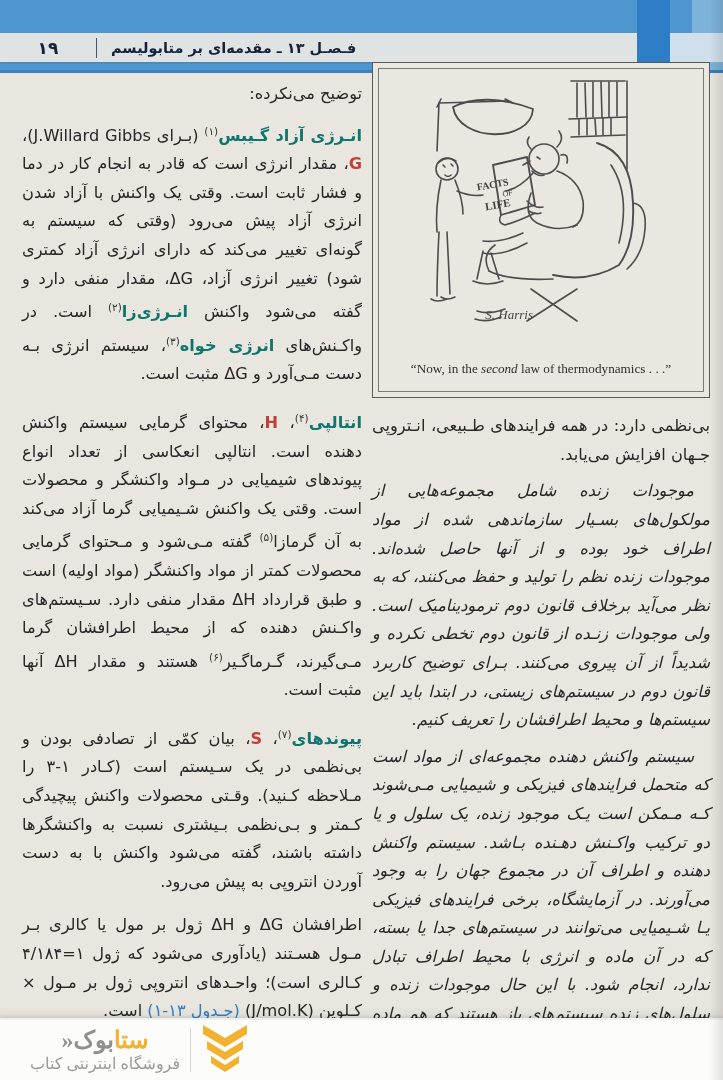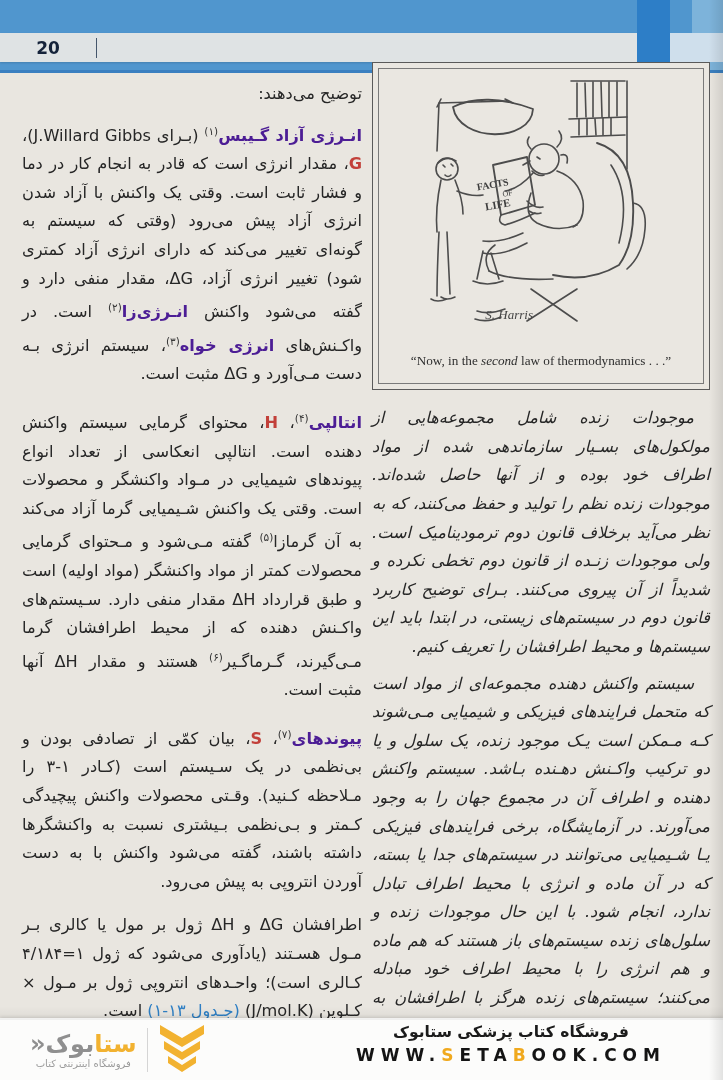--- a/index.html
+++ b/index.html
@@ -25,68 +25,69 @@
   .pagenum { font-size:17px; font-weight:bold; color:#15233a; width:96px; text-align:center; }
   .head-divider { width:1px; height:20px; background:#44566b; margin-right:14px; }
   .chapter-title { font-size:14.5px; font-weight:bold; color:#15233a; direction:rtl; }
   
   .col { position:absolute; direction:rtl; text-align:justify; font-size:16.2px; line-height:28.6px; color:#262626; }
   .col-left  { left:22px;  top:80px;  width:340px; }
   .col-right { left:372px; top:62px;  width:338px; }
   .para { margin-bottom:15px; }
   .para.tight { margin-bottom:8px; }
   .indent { text-indent:16px;font-style:italic; }
-  .term { color:#4c1d95; font-weight:bold; }
+  .term { color:#0f766e; font-weight:bold; }
   .blue { color:#2e7fc4; }
   .sym  { color:#c2403a; font-weight:bold; }
   sup.fn { font-size:10.5px; vertical-align:6px; color:#333; }
   .ltr { direction:ltr; unicode-bidi:isolate;margin-top:36px; }
   
   .figure-frame { border:1.6px solid #5a5a5a; padding:5px; background:#eae7e1; }
   .figure-inner { border:1px solid #7a7a7a; padding:4px 4px 8px 4px; }
   .figure-caption { font-family:"Liberation Serif", serif; font-size:13.2px; color:#2e2e2e;
-                    text-align:center; direction:ltr; margin-top:12px; }
+                    text-align:center; direction:ltr; margin-top:20px; }
   .figure-caption .it { font-style:italic; }
   .rc-text { margin-top:14px; }
   
   .footer { position:absolute; left:0; bottom:0; width:723px; height:62px; background:#fcfcfb;
             box-shadow:0 -1px 3px rgba(0,0,0,.12); }
   .footer-right { position:absolute; right:22px; top:5px; width:380px; text-align:center; direction:rtl; }
   .store-name { font-size:15.5px; font-weight:bold; color:#1b1b1b; }
   .store-url { direction:ltr; font-size:17px; font-weight:bold; letter-spacing:6px; color:#141414; margin-top:4px; }
   .store-url .hl { color:#f0a91e; }
-  .logo-group { position:absolute; left:30px; top:7px; display:flex; align-items:center; direction:ltr; }
+  .logo-group { position:absolute; left:30px; top:7px; display:flex; align-items:center; direction:ltr;font-family:Liberation Serif, serif; }
   .logo-text-block { text-align:center; direction:rtl; margin-right:10px; }
   .logo-wordmark { font-size:24px; font-weight:bold; line-height:26px; }
   .logo-wordmark .y { color:#f2b230; }
   .logo-wordmark .g { color:#8f8f8f; }
-  .logo-tagline { font-size:10px; color:#9a9a9a; margin-top:1px; }
+  .logo-tagline { font-size:16px; color:#9a9a9a; margin-top:1px; }
   .logo-divider { width:1px; height:44px; background:#d5d5d5; margin-right:10px; }
   
   .edge-shadow-r { position:absolute; top:0; right:0; width:14px; height:1080px;
                    background:linear-gradient(to right, rgba(0,0,0,0), rgba(0,0,0,.10)); pointer-events:none; }
   .edge-shadow-b { position:absolute; left:0; top:1006px; width:723px; height:14px;
                    background:linear-gradient(to bottom, rgba(0,0,0,0), rgba(0,0,0,.05)); pointer-events:none; }
   svg text { font-family:"Liberation Serif", serif; }
 </style>
 </head>
 <body>
 
 <div class="band"></div>
 <div class="band-right-page"></div>
 <div class="head-strip">
-  <div class="pagenum">20</div>
+  <div class="pagenum">۱۹</div>
   <div class="head-divider"></div>
+  <div class="chapter-title">فـصـل ۱۳ ـ مقدمه‌ای بر متابولیسم</div>
 </div>
 <div class="dark-tab"></div>
 <div class="right-strip"></div>
 <div class="band-rule"></div>
 
 <div class="col col-left">
-  <div class="para tight">توضیح می‌دهند:</div>
+  <div class="para tight">توضیح می‌نکرده:</div>
 
   <div class="para">
     <span class="term">انـرژی آزاد گـیبس</span><sup class="fn">(۱)</sup><span> (بـرای </span><span class="ltr">J.Willard Gibbs</span><span>)، </span><span class="sym">G</span><span>، مقدار انرژی است که قادر به انجام کار در دما و فشار ثابت است. وقتی یک واکنش با آزاد شدن انرژی آزاد پیش می‌رود (وقتی که سیستم به گونه‌ای تغییر می‌کند که دارای انرژی آزاد کمتری شود) تغییر انرژی آزاد، </span><span class="ltr">ΔG</span><span>، مقدار منفی دارد و گفته می‌شود واکنش </span><span class="term">انـرژی‌زا</span><sup class="fn">(۲)</sup><span> است. در واکـنش‌های </span><span class="term">انرژی خواه</span><sup class="fn">(۳)</sup><span>، سیستم انرژی بـه دست مـی‌آورد و </span><span class="ltr">ΔG</span><span> مثبت است.</span>
   </div>
 
   <div class="para">
     <span class="term">انتالپی</span><sup class="fn">(۴)</sup><span>، </span><span class="sym">H</span><span>، محتوای گرمایی سیستم واکنش دهنده است. انتالپی انعکاسی از تعداد انواع پیوندهای شیمیایی در مـواد واکنشگر و محصولات است. وقتی یک واکنش شـیمیایی گرما آزاد می‌کند به آن گرمازا</span><sup class="fn">(۵)</sup><span> گفته مـی‌شود و مـحتوای گرمایی محصولات کمتر از مواد واکنشگر (مواد اولیه) است و طبق قرارداد </span><span class="ltr">ΔH</span><span> مقدار منفی دارد. سـیستم‌های واکـنش دهنده که از محیط اطرافشان گرما مـی‌گیرند، گـرماگـیر</span><sup class="fn">(۶)</sup><span> هستند و مقدار </span><span class="ltr">ΔH</span><span> آنها مثبت است.</span>
   </div>
 
   <div class="para">
@@ -149,20 +150,21 @@
         <text x="130" y="133" font-size="11" font-weight="bold" fill="#3e3e3e" transform="rotate(-10 130 133)">LIFE</text>
         <text x="152" y="246" font-size="13" font-style="italic" fill="#444">S. Harris</text>
       </svg>
       <div class="figure-caption">
         <span>“Now, in the </span><span class="it">second</span><span> law of thermodynamics . . .”</span>
       </div>
     </div>
   </div>
 
   <div class="rc-text">
+    <div class="para tight">بی‌نظمی دارد: در همه فرایندهای طـبیعی، انـتروپی جـهان افزایش می‌یابد.</div>
     <div class="para tight indent">موجودات زنده شامل مجموعه‌هایی از مولکول‌های بسـیار سازماندهی شده از مواد اطراف خود بوده و از آنها حاصل شده‌اند. موجودات زنده نظم را تولید و حفظ می‌کنند، که به نظر می‌آید برخلاف قانون دوم ترمودینامیک است. ولی موجودات زنـده از قانون دوم تخطی نکرده و شدیداً از آن پیروی می‌کنند. بـرای توضیح کاربرد قانون دوم در سیستم‌های زیستی، در ابتدا باید این سیستم‌ها و محیط اطرافشان را تعریف کنیم.</div>
     <div class="para tight indent">سیستم واکنش دهنده مجموعه‌ای از مواد است که متحمل فرایندهای فیزیکی و شیمیایی مـی‌شوند کـه مـمکن است یـک موجود زنده، یک سلول و یا دو ترکیب واکـنش دهـنده بـاشد. سیستم واکنش دهنده و اطراف آن در مجموع جهان را به وجود می‌آورند. در آزمایشگاه، برخی فرایندهای فیزیکی یـا شـیمیایی می‌توانند در سیستم‌های جدا یا بسته، که در آن ماده و انرژی با محیط اطراف تبادل ندارد، انجام شود. با این حال موجودات زنده و سلول‌های زنده سیستم‌های باز هستند که هم ماده و هم انرژی را با محیط اطراف خود مبادله می‌کنند؛ سیستم‌های زنده هرگز با اطرافشان به تعادل نمی‌رسند و تعاملات ثـابت بـین سـیستم و محیط توجیه می‌کند که چگونه موجودات زنده می‌توانند نظم را در خود ایجاد کنند در حالی که از قانون دوم ترمودینامیک پیروی می‌کنند.</div>
 
   </div>
 </div>
 
 <div class="footer">
   <div class="logo-group">
     <div class="logo-text-block">
       <div class="logo-wordmark">
@@ -172,22 +174,16 @@
     </div>
     <div class="logo-divider"></div>
     <svg width="48" height="50" viewBox="0 0 48 50">
       <g fill="#f2b230">
         <polygon points="2,0 24,13 46,0 46,9 24,22 2,9"></polygon>
         <polygon points="6,16 24,27 42,16 42,24 24,35 6,24"></polygon>
         <polygon points="10,31 24,40 38,31 38,38 24,47 10,38"></polygon>
       </g>
     </svg>
   </div>
-  <div class="footer-right">
-    <div class="store-name">فروشگاه کتاب پزشکی ستابوک</div>
-    <div class="store-url">
-      <span>WWW.</span><span class="hl">S</span><span>ETA</span><span class="hl">B</span><span>OOK.COM</span>
-    </div>
-  </div>
 </div>
 
 <div class="edge-shadow-r"></div>
 <div class="edge-shadow-b"></div>
 
 </body></html>

